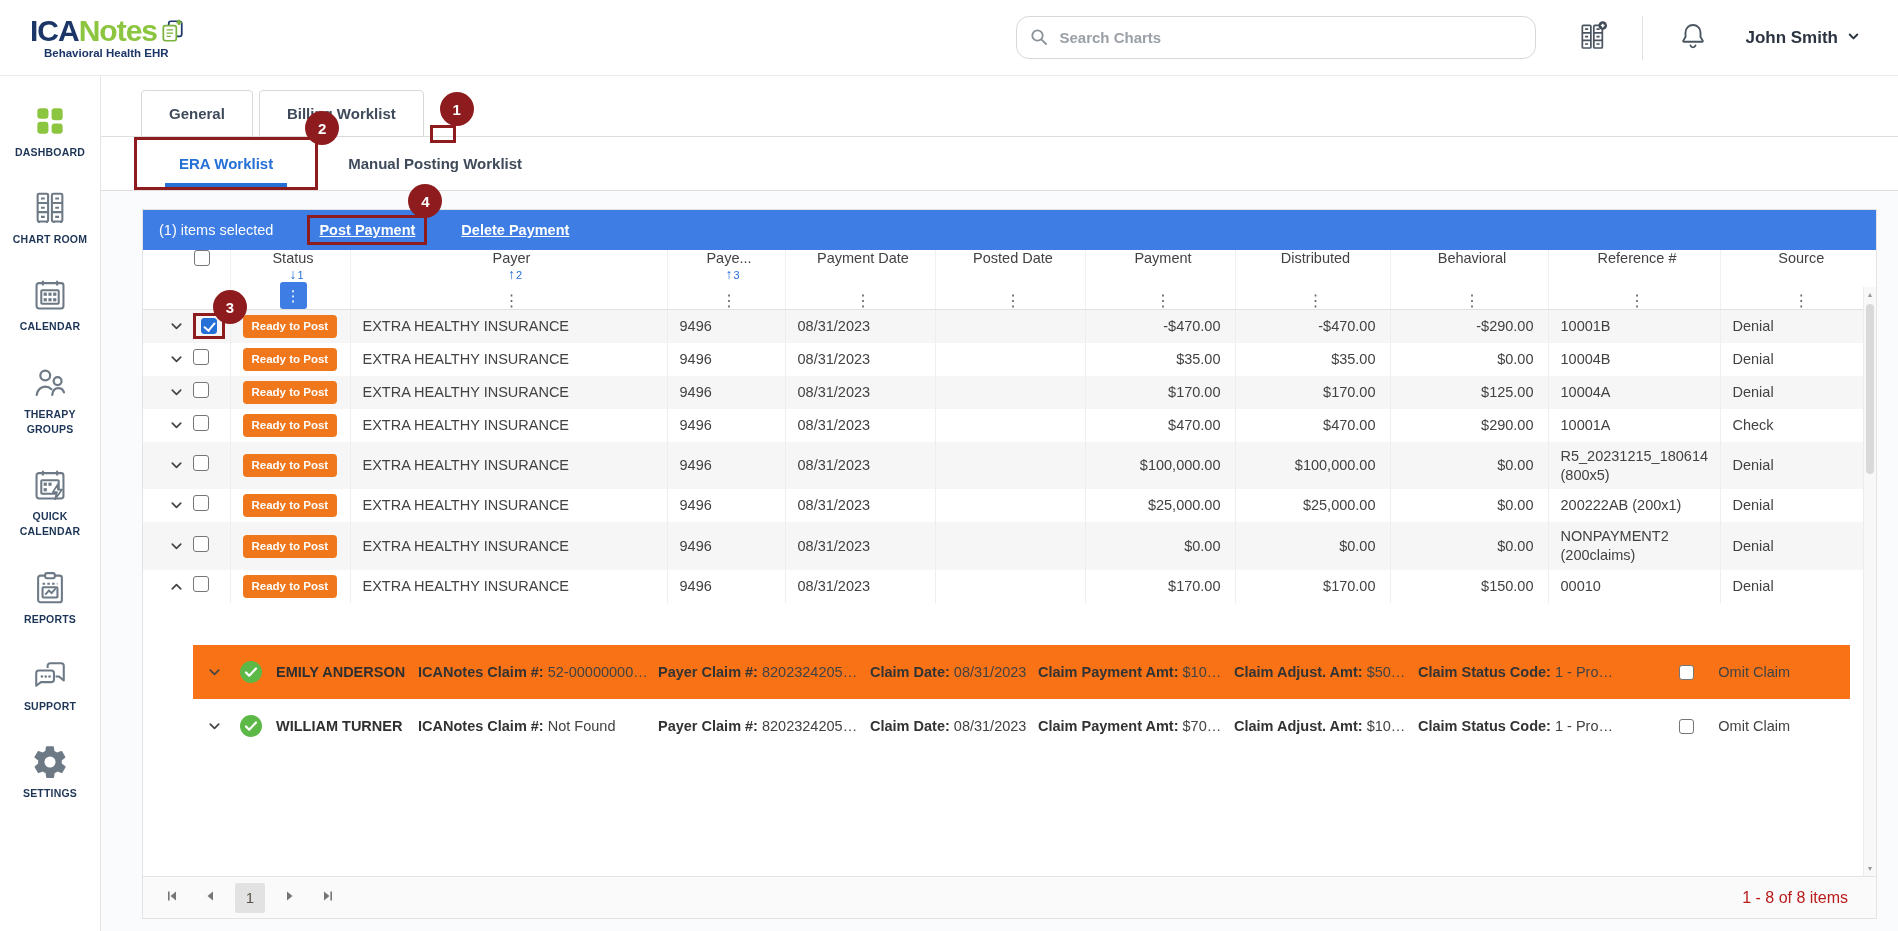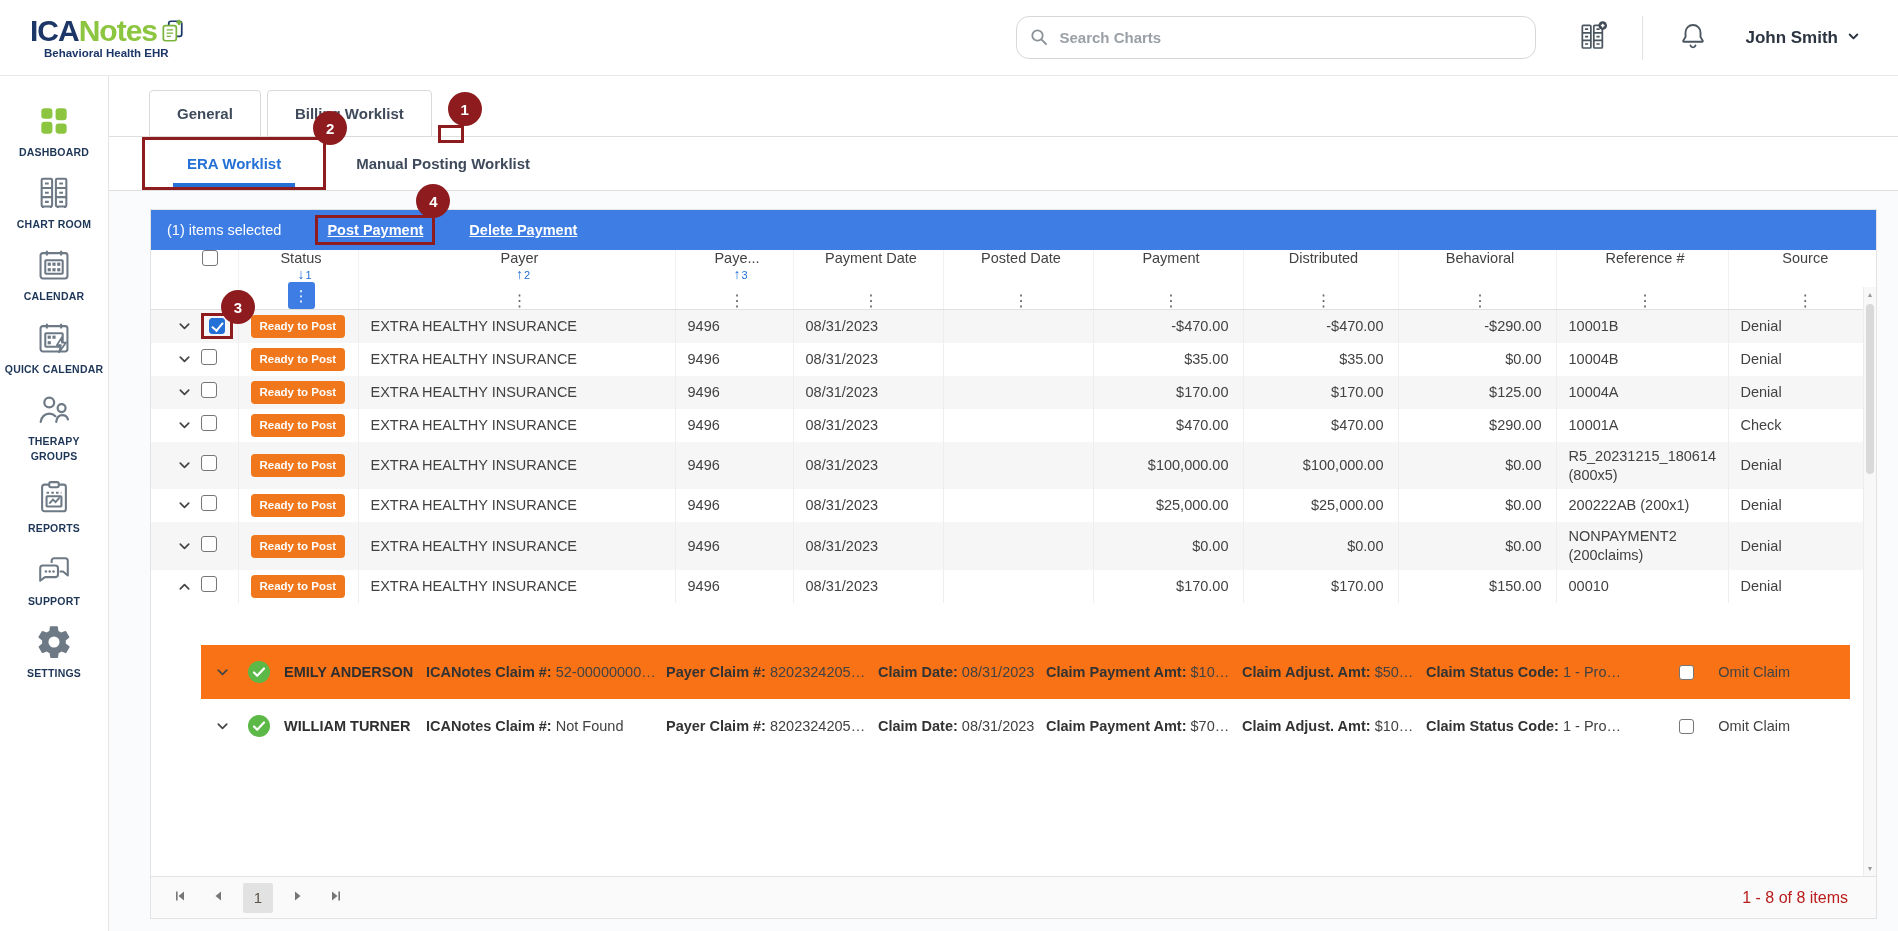--- a/index.html
+++ b/index.html
@@ -20,21 +20,21 @@
   .search-icon{position:absolute;left:13px;top:11px;display:inline-flex;}
   .search-input{width:520px;height:43px;border:1px solid #d8d8d8;border-radius:13px;padding:0 14px 0 42px;font-size:15px;font-family:inherit;color:#333;outline:none;background:#fff;}
   .search-input::placeholder{color:#9aa0a6;font-weight:600;}
   .icon-btn{display:inline-flex;align-items:center;justify-content:center;padding:4px;}
   .header-divider{width:1px;height:44px;background:#e2e2e2;margin:0 24px 0 22px;}
   .user-menu{display:flex;align-items:center;gap:9px;margin-left:26px;cursor:pointer;}
   .user-name{font-size:17px;font-weight:700;color:#2b3440;}
 
   
   .app-body{display:flex;height:855px;}
-  .sidebar{width:109px;flex:none;background:#fff;border-right:1px solid #e5e5e5;padding-top:26px;display:flex;flex-direction:column;gap:14px;align-items:center;}
+  .sidebar{width:101px;flex:none;background:#fff;border-right:1px solid #e5e5e5;padding-top:26px;display:flex;flex-direction:column;gap:29px;align-items:center;}
   .nav-item{display:flex;flex-direction:column;align-items:center;gap:5px;width:100%;cursor:pointer;}
   .nav-icon{display:inline-flex;}
   .nav-label{font-size:10.5px;font-weight:700;color:#1d3557;text-align:center;line-height:1.45;letter-spacing:.2px;padding:0 4px;}
   .main{flex:1;display:flex;flex-direction:column;min-width:0;}
 
   
   .tabbar{display:flex;align-items:flex-end;gap:6px;height:61px;padding:0 0 0 40px;border-bottom:1px solid #dedede;background:#fff;position:relative;}
   .tab{border:1px solid #d9d9d9;border-radius:4px 4px 0 0;background:#fff;padding:14px 27px;font-size:15px;font-weight:700;color:#3f4b5b;margin-bottom:-1px;cursor:pointer;white-space:nowrap;}
   .tab.active{border-bottom-color:#fff;}
   .anno-tab-wrap{position:relative;border:3px solid #8e1c1e;padding:7px 10px 5px;display:flex;margin-bottom:-7px;z-index:3;}
@@ -212,45 +212,45 @@
               <rect x="11" y="14" width="2" height="2"></rect>
               <rect x="14" y="14" width="2" height="2"></rect>
             </g>
           </svg>
         </span>
     <span class="nav-label">CALENDAR</span>
   </div>
 
   <div class="nav-item">
     <span class="nav-icon">
+          <svg width="38" height="38" viewBox="0 0 24 24" fill="none" stroke="#6d7985" stroke-width="1.4" stroke-linecap="round">
+            <circle cx="9" cy="7.3" r="3.1"></circle>
+            <path d="M3.6 19.5c.4-3.2 2.7-5.2 5.4-5.2 1.5 0 2.9.6 3.9 1.6"></path>
+            <circle cx="16.8" cy="10.8" r="2.5"></circle>
+            <path d="M13.4 19.5c.3-2.6 1.7-4.2 3.9-4.2 1.7 0 3 1 3.5 2.6"></path>
+          </svg>
+        </span>
+    <span class="nav-label">THERAPY GROUPS</span>
+  </div>
+
+  <div class="nav-item">
+    <span class="nav-icon">
           <svg width="38" height="38" viewBox="0 0 24 24" fill="none" stroke="#6d7985" stroke-width="1.3">
             <rect x="3.5" y="4.5" width="17" height="16" rx="1.5"></rect>
             <path d="M7.5 3v3M16.5 3v3"></path>
             <rect x="6.5" y="9" width="11" height="8.5" rx="0.5"></rect>
             <g fill="#6d7985" stroke="none">
               <rect x="8" y="10.5" width="2" height="2"></rect>
               <rect x="11" y="10.5" width="2" height="2"></rect>
               <rect x="8" y="14" width="2" height="2"></rect>
             </g>
             <path d="M17 11.5l-3.2 5h2.6l-1.2 4.5 4.4-6.1h-2.6z" fill="#fff" stroke="#6d7985" stroke-width="1.1" stroke-linejoin="round"></path>
           </svg>
         </span>
     <span class="nav-label">QUICK CALENDAR</span>
-  </div>
-
-  <div class="nav-item">
-    <span class="nav-icon">
-          <svg width="38" height="38" viewBox="0 0 24 24" fill="none" stroke="#6d7985" stroke-width="1.4" stroke-linecap="round">
-            <circle cx="9" cy="7.3" r="3.1"></circle>
-            <path d="M3.6 19.5c.4-3.2 2.7-5.2 5.4-5.2 1.5 0 2.9.6 3.9 1.6"></path>
-            <circle cx="16.8" cy="10.8" r="2.5"></circle>
-            <path d="M13.4 19.5c.3-2.6 1.7-4.2 3.9-4.2 1.7 0 3 1 3.5 2.6"></path>
-          </svg>
-        </span>
-    <span class="nav-label">THERAPY GROUPS</span>
   </div>
 
   <div class="nav-item">
     <span class="nav-icon">
           <svg width="38" height="38" viewBox="0 0 24 24" fill="none" stroke="#6d7985" stroke-width="1.3">
             <rect x="4.5" y="4.2" width="15" height="16.8" rx="1.5"></rect>
             <rect x="9" y="2.6" width="6" height="3.2" rx="1" fill="#fff"></rect>
             <path d="M7.3 9.3h9.4" stroke-dasharray="1.6 1.4"></path>
             <rect x="7.3" y="11.5" width="9.4" height="6.5" rx="0.5"></rect>
             <path d="M9 16.2l2.3-2.6 1.7 1.6 2.6-3" stroke-width="1.2"></path>

